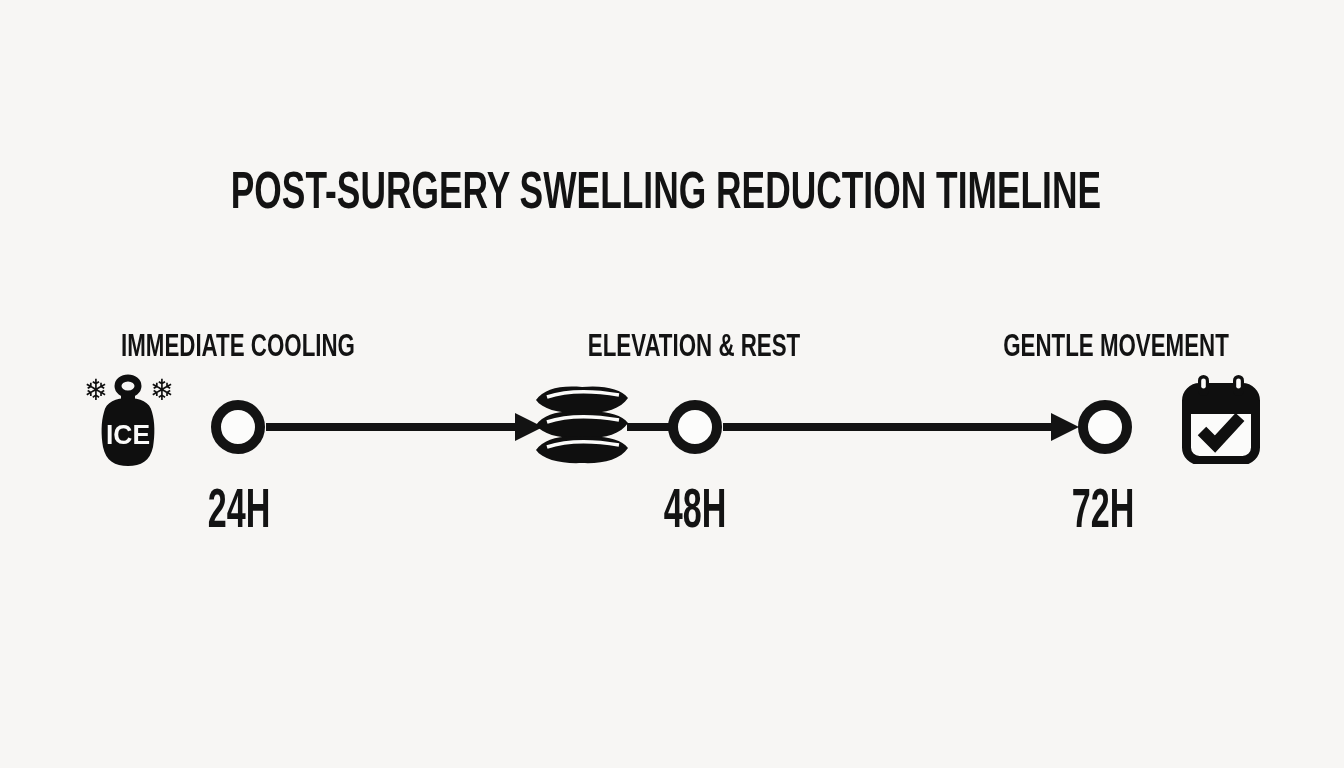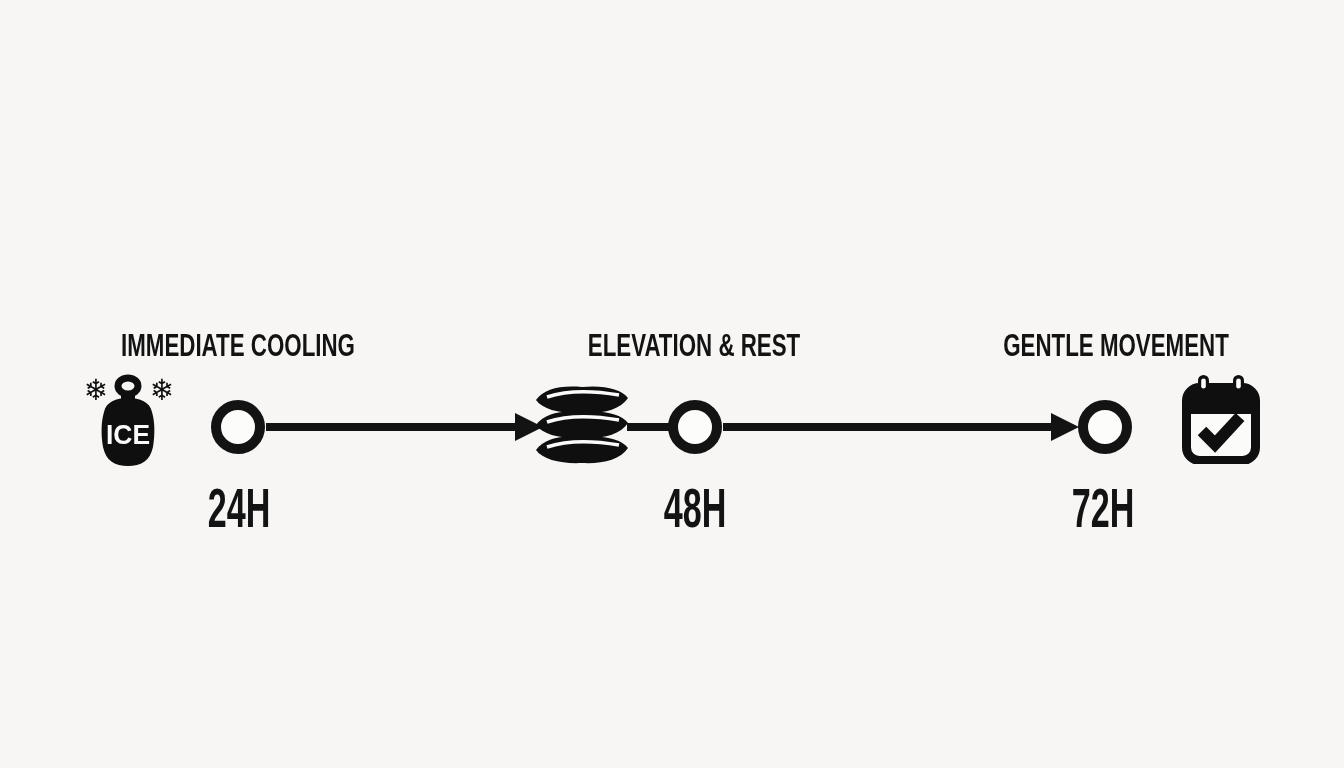--- a/index.html
+++ b/index.html
@@ -106,20 +106,23 @@
     font-family: "Liberation Sans", sans-serif;
     font-weight: 700;
     fill: #fbfbfa;
   }
 </style>
 </head>
 <body>
 
 <div class="canvas">
 
+  <div class="title-row">
+    <span class="title">POST-SURGERY SWELLING REDUCTION TIMELINE</span>
+  </div>
 
   <div class="stage-label s1">IMMEDIATE COOLING</div>
   <div class="stage-label s2">ELEVATION &amp; REST</div>
   <div class="stage-label s3">GENTLE MOVEMENT</div>
 
   <svg class="connectors" viewBox="0 0 1344 768" aria-hidden="true">
     <line x1="266" y1="427" x2="517" y2="427"></line>
     <polygon points="515,413 543,427 515,441"></polygon>
     <line x1="627" y1="427" x2="669" y2="427"></line>
     <line x1="723" y1="427" x2="1053" y2="427"></line>

